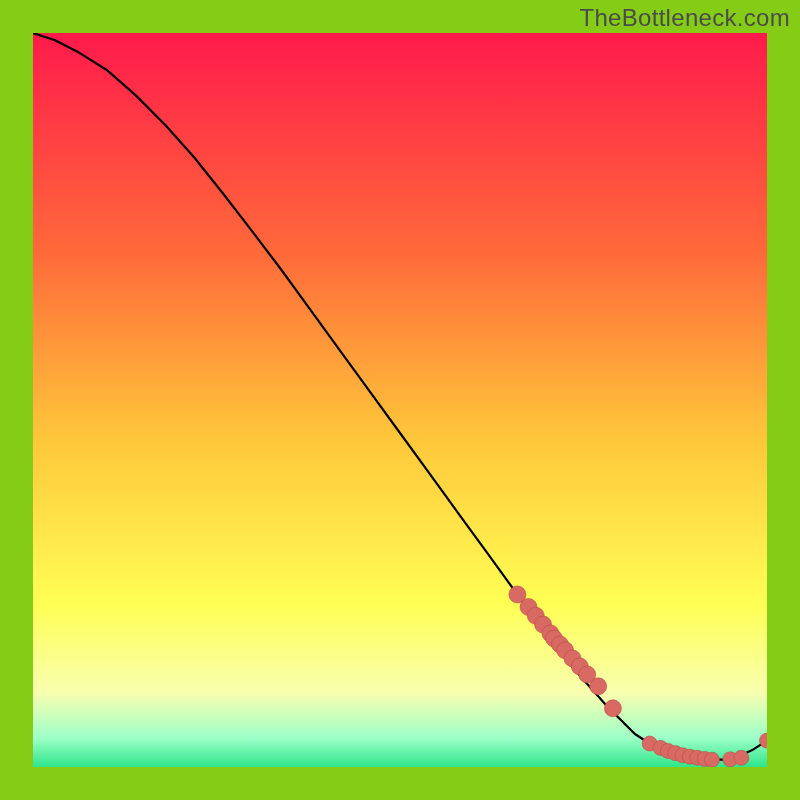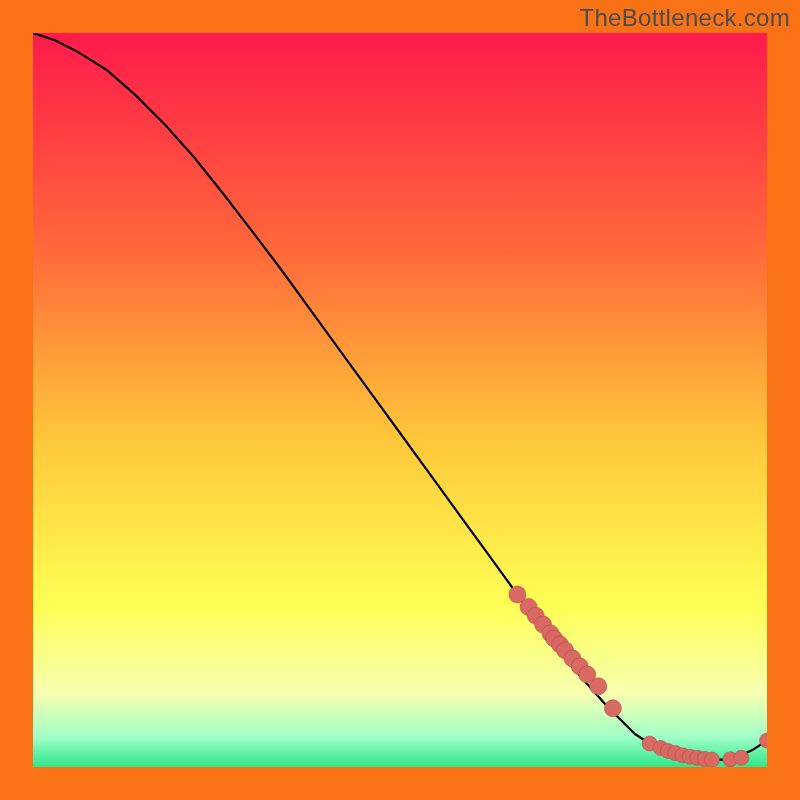--- a/index.html
+++ b/index.html
@@ -8,21 +8,21 @@
     width: 800px;
     height: 800px;
     background: #000;
     font-family: Arial, Helvetica, sans-serif;
     overflow: hidden;
   }
   .frame {
     position: relative;
     width: 800px;
     height: 800px;
-    background: #f97316;
+    background: #84cc16;
   }
   .watermark {
     position: absolute;
     top: 4px;
     right: 10px;
     color: #4b4b4b;
     font-size: 24px;
     font-weight: 500;
     letter-spacing: 0.3px;
     user-select: none;

